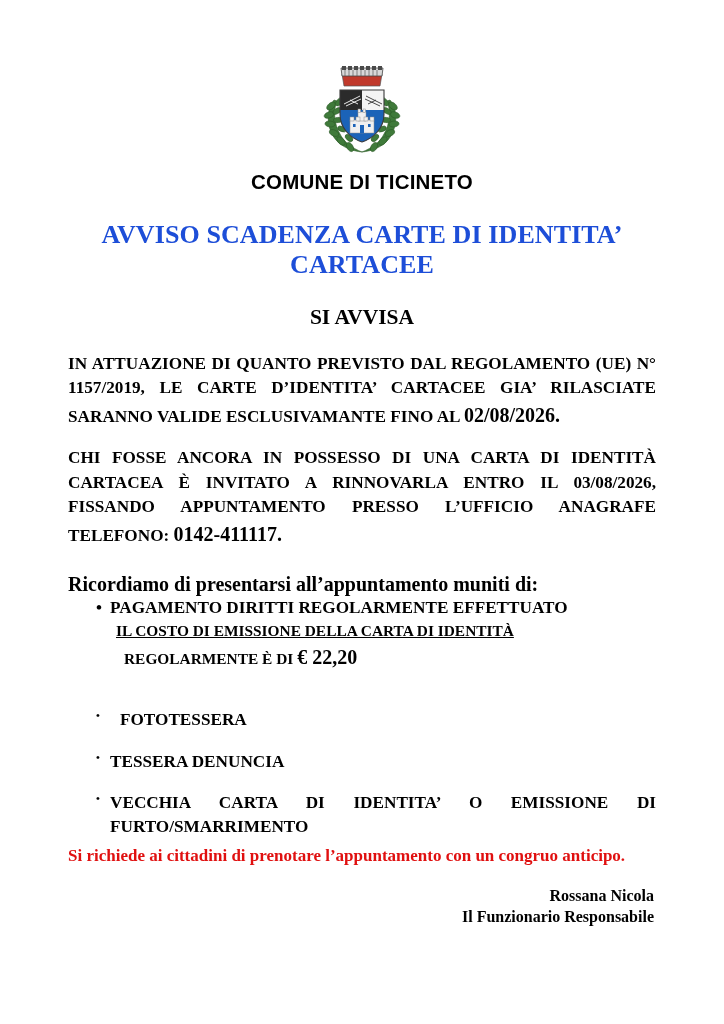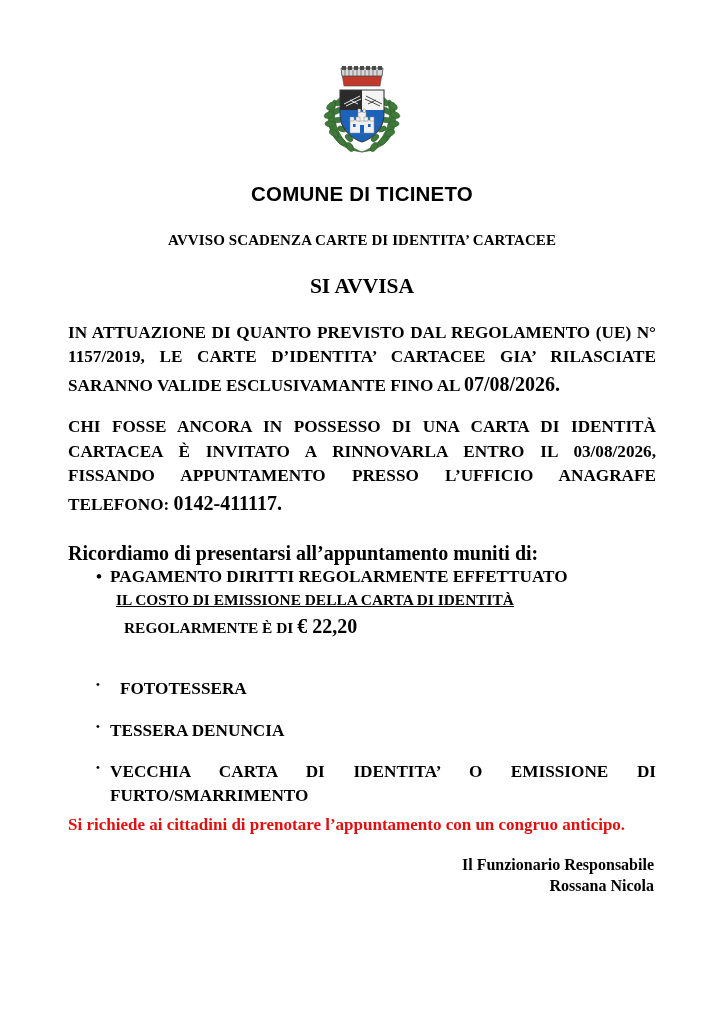--- a/index.html
+++ b/index.html
@@ -36,27 +36,27 @@
     vertical-align: top;
   }
 
   
   .comune-title {
     text-align: center;
     font-family: "Liberation Sans", "DejaVu Sans", sans-serif;
     font-weight: bold;
     font-size: 20.5px;
     letter-spacing: 0.2px;
-    margin-top: 20px;
+    margin-top: 8px;
   }
   .red-title {
     text-align: center;
-    color: #000000;
-    font-weight: bold;
-    font-size: 15px;
+    color: #1d4ed8;
+    font-weight: bold;
+    font-size: 26px;
     margin-top: 26px;
     letter-spacing: 0.1px;
   }
   .si-avvisa {
     text-align: center;
     font-weight: bold;
     font-size: 21.5px;
     margin-top: 25px;
   }
 
@@ -260,21 +260,21 @@
       </g>
     </svg>
   </div>
 
   <div class="comune-title">COMUNE DI TICINETO</div>
 
   <div class="red-title">AVVISO SCADENZA CARTE DI IDENTITA’  CARTACEE</div>
 
   <div class="si-avvisa">SI AVVISA</div>
 
-  <p class="para para-1"><span> IN ATTUAZIONE DI QUANTO PREVISTO DAL REGOLAMENTO (UE)  N° 1157/2019, LE CARTE D’IDENTITA’ CARTACEE GIA’ RILASCIATE SARANNO VALIDE   ESCLUSIVAMANTE FINO AL </span><span class="big-inline">07/08/2026.</span></p>
+  <p class="para para-1"><span> IN ATTUAZIONE DI QUANTO PREVISTO DAL REGOLAMENTO (UE)  N° 1157/2019, LE CARTE D’IDENTITA’ CARTACEE GIA’ RILASCIATE SARANNO VALIDE   ESCLUSIVAMANTE FINO AL </span><span class="big-inline">02/08/2026.</span></p>
 
   <p class="para para-2"><span>CHI FOSSE ANCORA IN POSSESSO DI UNA CARTA DI IDENTITÀ CARTACEA È INVITATO A RINNOVARLA ENTRO IL 03/08/2026, FISSANDO APPUNTAMENTO PRESSO   L’UFFICIO   ANAGRAFE TELEFONO: </span><span class="big-inline"> 0142-411117.</span></p>
 
   <div class="list-intro">Ricordiamo di presentarsi all’appuntamento muniti di:</div>
 
   <ul class="bullets">
 
     <li class="bullet-item b-pagamento">
       <span class="marker marker-big">•</span>
       <span class="bullet-main">PAGAMENTO DIRITTI REGOLARMENTE EFFETTUATO</span>
@@ -295,17 +295,17 @@
     <li class="bullet-item b-vecchia">
       <span class="marker marker-small">•</span>
       <span class="bullet-main bullet-just">VECCHIA CARTA DI IDENTITA’ O EMISSIONE DI FURTO/SMARRIMENTO</span>
     </li>
 
   </ul>
 
   <p class="red-closing">Si richiede ai cittadini di prenotare l’appuntamento con un congruo anticipo.</p>
 
   <div class="signature">
+    <span>Rossana Nicola</span>
     <span>Il Funzionario Responsabile</span>
-    <span>Rossana Nicola</span>
   </div>
 
 </div>
 
 </body></html>

